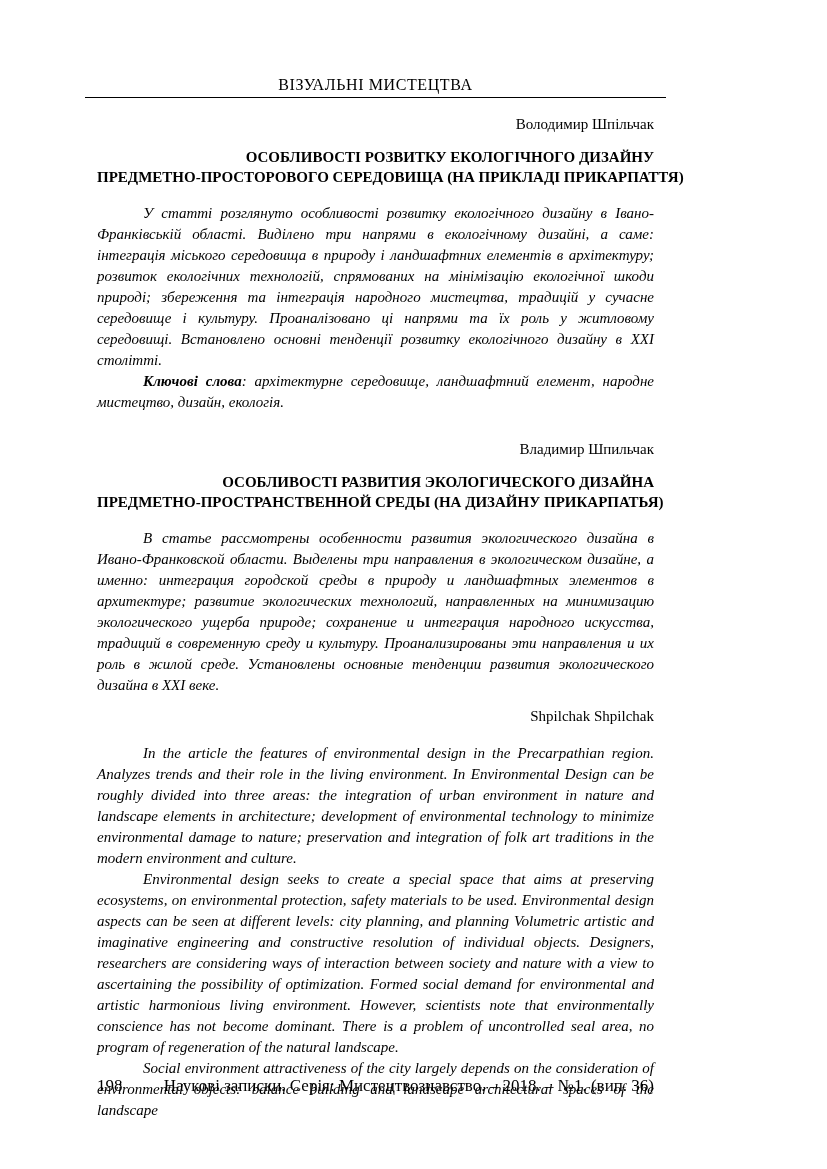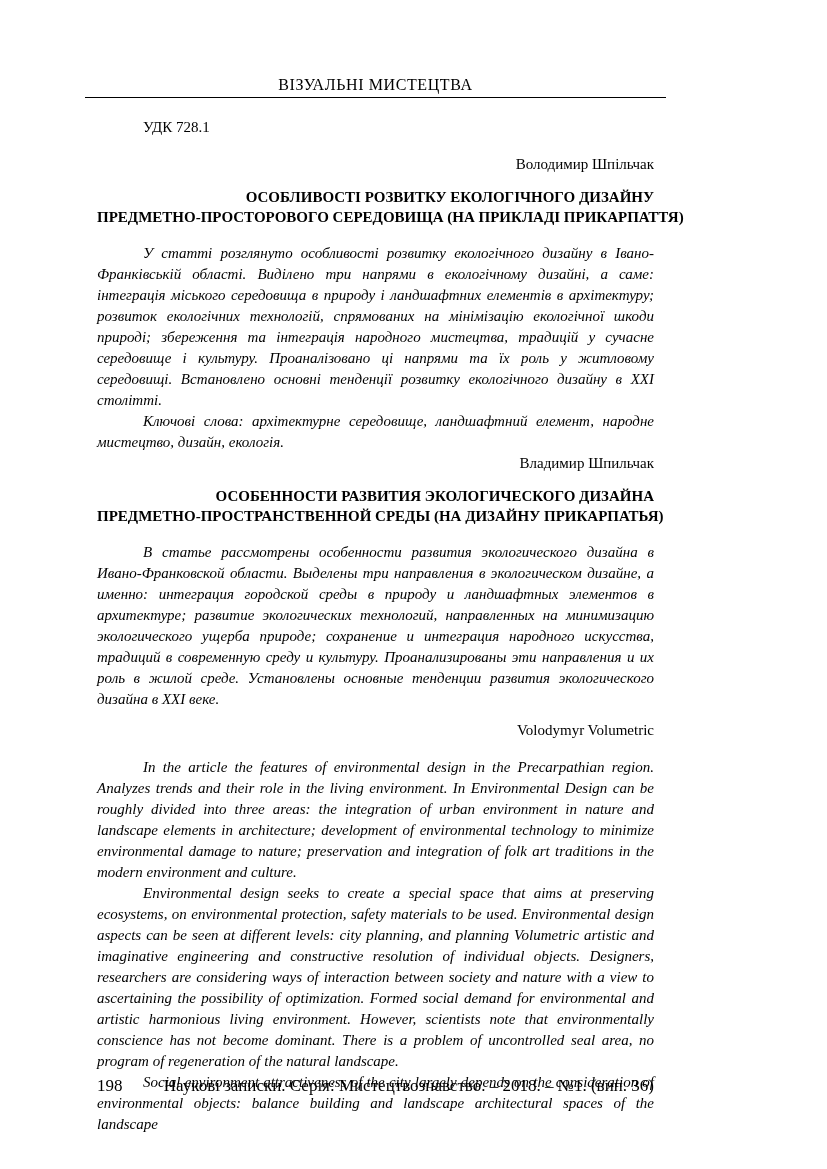--- a/index.html
+++ b/index.html
@@ -36,39 +36,39 @@
   .udc {
     margin-top: 19px;
     text-indent: 46px;
     text-align: left;
   }
   .author {
     text-align: right;
     font-weight: normal;
   }
   .author-ua { margin-top: 16px; }
-  .author-ru { margin-top: 0; }
+  .author-ru { margin-top: 26px; }
   .author-en { margin-top: 10px; }
   .art-title {
     margin-top: 13px;
     text-align: right;
     font-weight: bold;
     font-size: 15px;
     line-height: 19.5px;
   }
   .art-title .tline { white-space: nowrap; }
   .abstract {
     margin-top: 16px;
     font-style: italic;
   }
   .abstract p {
     margin: 0;
     text-indent: 46px;
   }
-  .kw-label { font-weight: normal; margin-top: 25px; }
+  .kw-label { font-weight: bold; margin-top: 25px; }
   .footer {
     position: absolute;
     top: 1076px;
     left: 97px;
     right: 97px;
     display: flex;
     justify-content: space-between;
     align-items: baseline;
     font-size: 17px;
   }
@@ -76,46 +76,45 @@
 </head>
 <body>
 
 <div class="page">
 
   <div class="running-head">ВІЗУАЛЬНІ МИСТЕЦТВА</div>
   <div class="head-rule"></div>
 
   <div class="content">
 
-    <div class="udc">УДК 728.1</div>
 
     <div class="author author-ua">Володимир Шпільчак</div>
 
     <div class="art-title">
       <div class="tline">ОСОБЛИВОСТІ РОЗВИТКУ ЕКОЛОГІЧНОГО ДИЗАЙНУ</div>
       <div class="tline">ПРЕДМЕТНО-ПРОСТОРОВОГО СЕРЕДОВИЩА (НА ПРИКЛАДІ ПРИКАРПАТТЯ)</div>
     </div>
 
     <div class="abstract">
       <p>У статті розглянуто особливості розвитку екологічного дизайну в Івано-Франківській області. Виділено три напрями в екологічному дизайні, а саме: інтеграція міського середовища в природу і ландшафтних елементів в архітектуру; розвиток екологічних технологій, спрямованих на мінімізацію екологічної шкоди природі; збереження та інтеграція народного мистецтва, традицій у сучасне середовище і культуру. Проаналізовано ці напрями та їх роль у житловому середовищі. Встановлено основні тенденції розвитку екологічного дизайну в XXI столітті.</p>
       <p><span class="kw-label">Ключові слова</span><span>: архітектурне середовище, ландшафтний елемент, народне мистецтво, дизайн, екологія.</span></p>
     </div>
 
     <div class="author author-ru">Владимир Шпильчак</div>
 
     <div class="art-title">
-      <div class="tline">ОСОБЕННОСТИ РАЗВИТИЯ ЭКОЛОГИЧЕСКОГО ДИЗАЙНА</div>
+      <div class="tline">ОСОБЛИВОСТІ РАЗВИТИЯ ЭКОЛОГИЧЕСКОГО ДИЗАЙНА</div>
       <div class="tline">ПРЕДМЕТНО-ПРОСТРАНСТВЕННОЙ СРЕДЫ (НА ДИЗАЙНУ ПРИКАРПАТЬЯ)</div>
     </div>
 
     <div class="abstract">
       <p>В статье рассмотрены особенности развития экологического дизайна в Ивано-Франковской области. Выделены три направления в экологическом дизайне, а именно: интеграция городской среды в природу и ландшафтных элементов в архитектуре; развитие экологических технологий, направленных на минимизацию экологического ущерба природе; сохранение и интеграция народного искусства, традиций в современную среду и культуру. Проанализированы эти направления и их роль в жилой среде. Установлены основные тенденции развития экологического дизайна в XXI веке.</p>
     </div>
 
-    <div class="author author-en">Volodymyr Volumetric</div>
+    <div class="author author-en">Shpilchak Shpilchak</div>
 
 
     <div class="abstract">
       <p>In the article the features of environmental design in the Precarpathian region. Analyzes trends and their role in the living environment. In Environmental Design can be roughly divided into three areas: the integration of urban environment in nature and landscape elements in architecture; development of environmental technology to minimize environmental damage to nature; preservation and integration of folk art traditions in the modern environment and culture.</p>
       <p>Environmental design seeks to create a special space that aims at preserving ecosystems, on environmental protection, safety materials to be used. Environmental design aspects can be seen at different levels: city planning, and planning Volumetric artistic and imaginative engineering and constructive resolution of individual objects. Designers, researchers are considering ways of interaction between society and nature with a view to ascertaining the possibility of optimization. Formed social demand for environmental and artistic harmonious living environment. However, scientists note that environmentally conscience has not become dominant. There is a problem of uncontrolled seal area, no program of regeneration of the natural landscape.</p>
       <p>Social environment attractiveness of the city largely depends on the consideration of environmental objects: balance building and landscape architectural spaces of the landscape</p>
     </div>
 
   </div>
 

